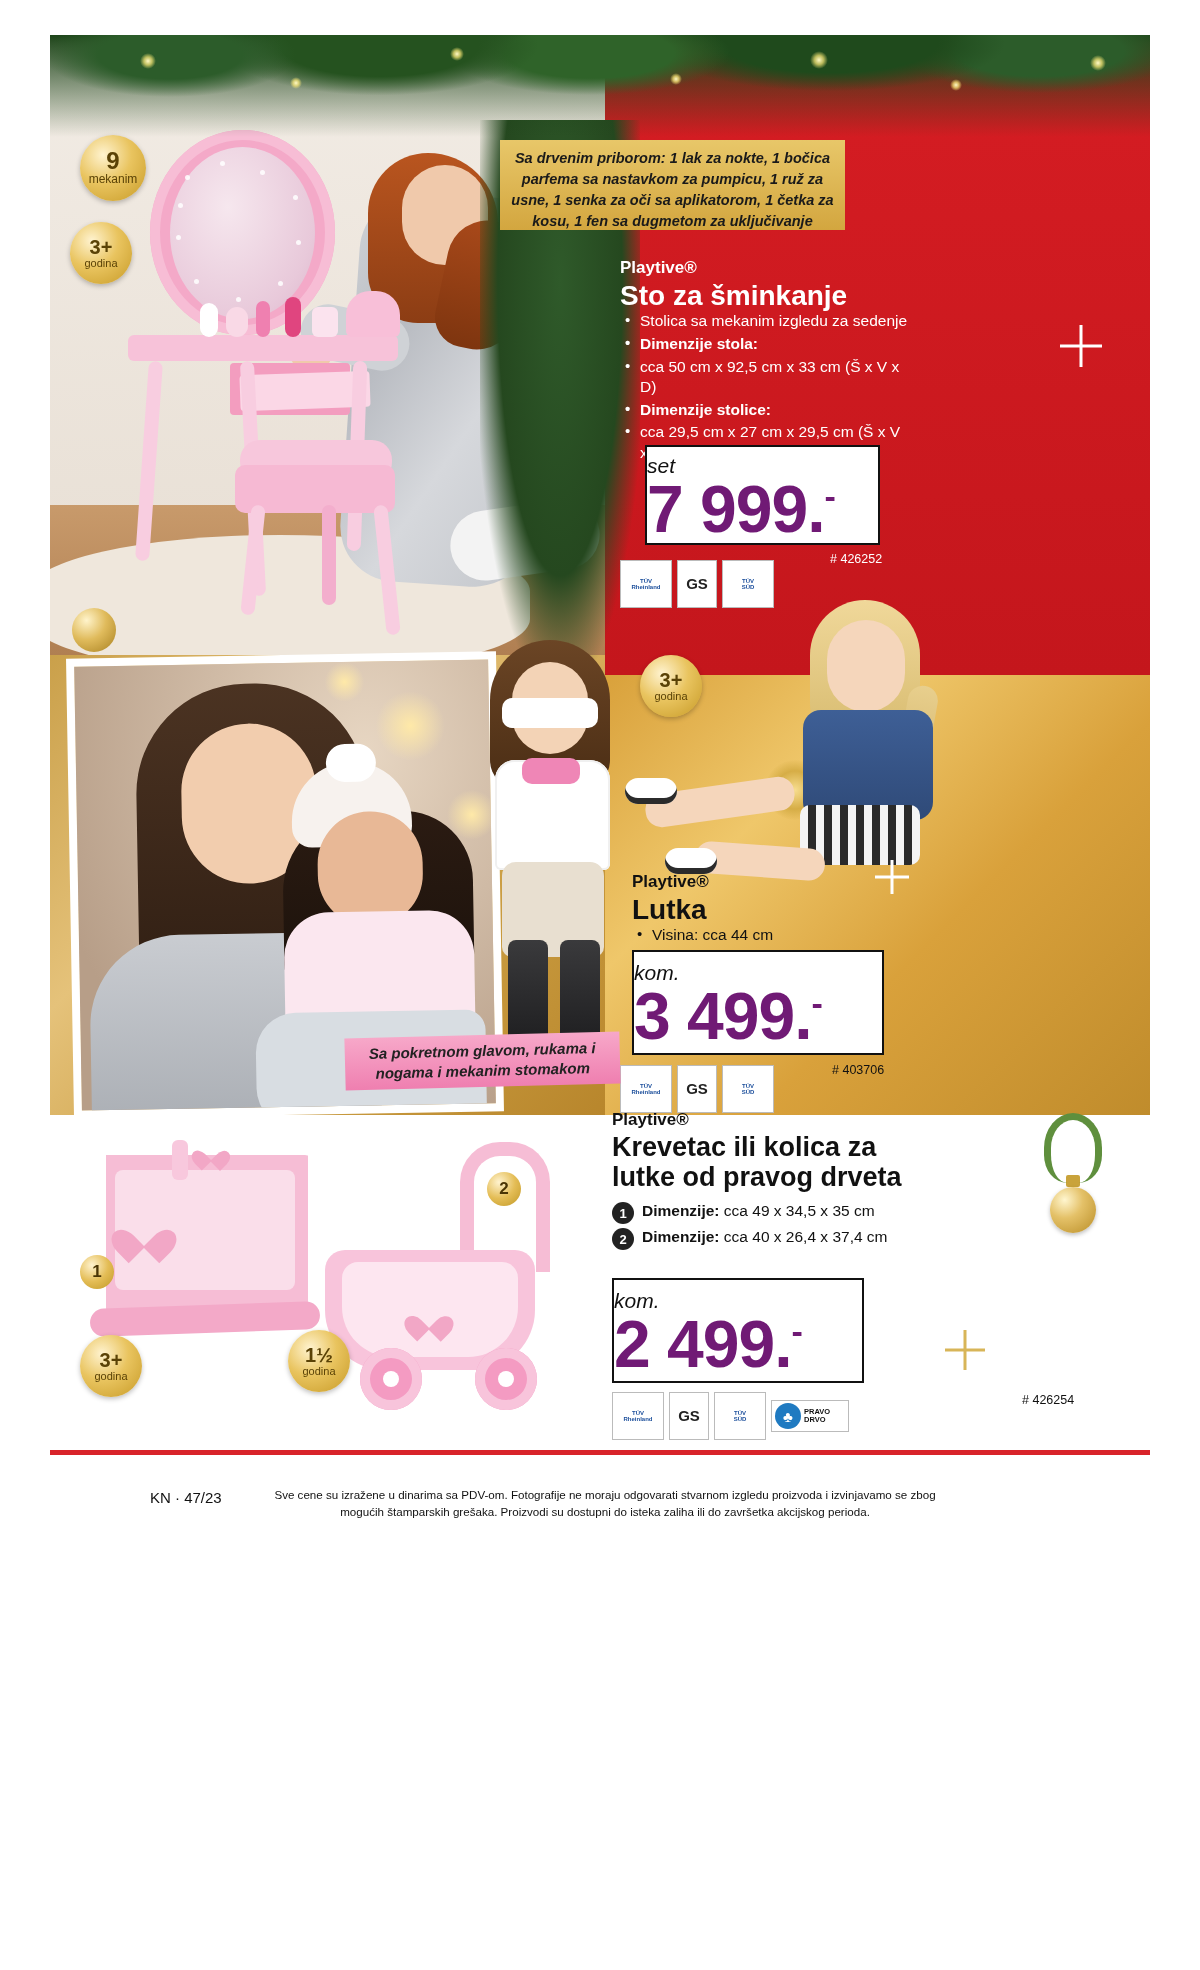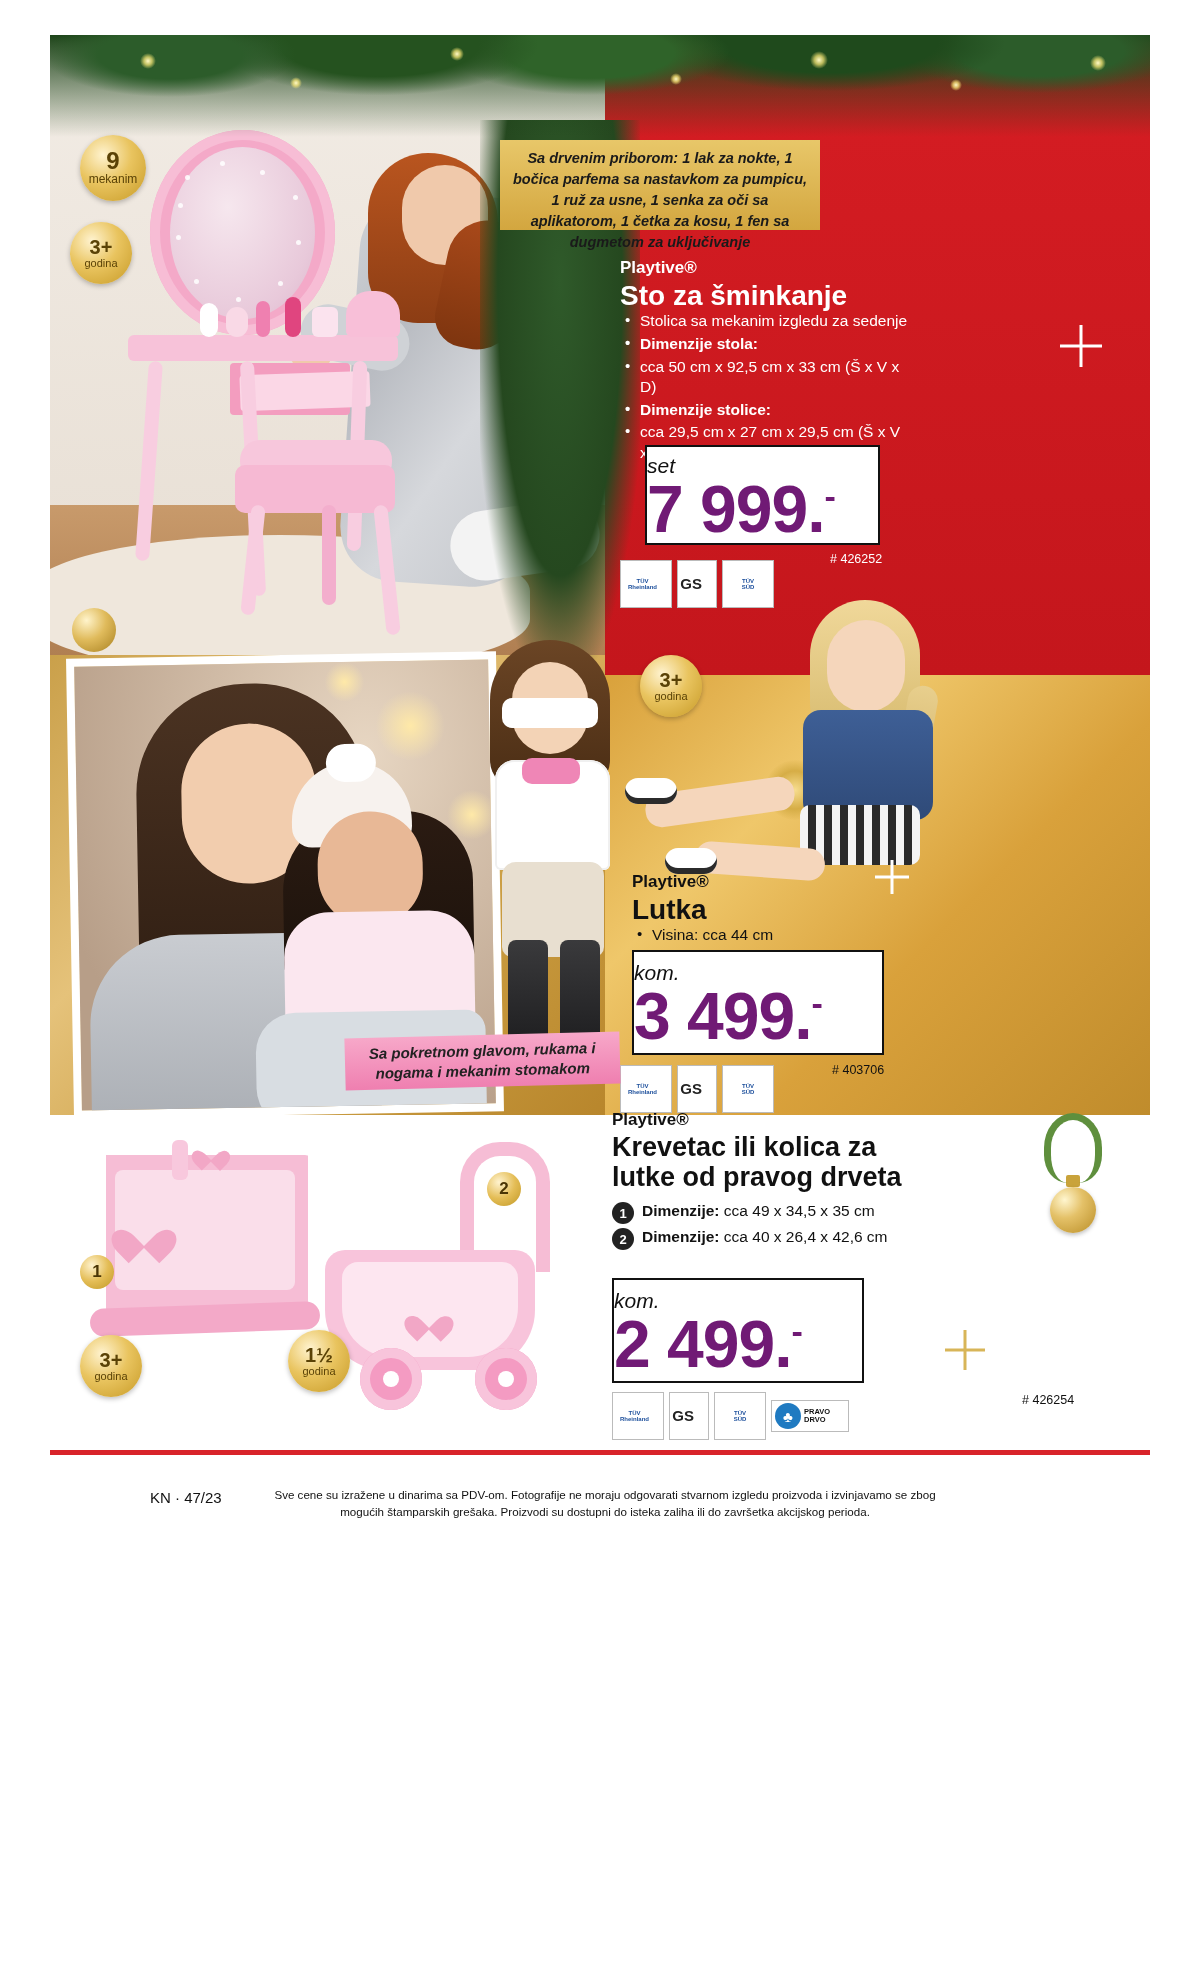--- a/index.html
+++ b/index.html
@@ -140,21 +140,21 @@
     background:linear-gradient(135deg,#caa04a 0%,#e5c27a 35%,#c99b3f 70%,#b8862c 100%);
     z-index:1;
   }
   .block-white-bottom {
     position:absolute; left:50px; top:1115px; width:1100px; height:330px;
     background:#fff; z-index:1;
   }
 
   
   .banner-gold {
-    position:absolute; left:500px; top:140px; width:320px; height:90px;
+    position:absolute; left:500px; top:140px; width:345px; height:90px;
     background:linear-gradient(#e8c769,#d3a63f);
     color:#1a1a1a;
     font-style:italic; font-weight:bold; font-size:14.5px; line-height:1.45;
     text-align:center; padding:8px 10px;
     z-index:7;
   }
 
   
   .info { position:absolute; z-index:8; }
   .brand { font-size:17px; font-weight:bold; }
@@ -180,21 +180,21 @@
     line-height:.95; display:flex; align-items:flex-start;
   }
   .price-main .sup { font-size:34px; font-weight:bold; margin-top:2px; }
   .artno { position:absolute; font-size:12.5px; color:#111; z-index:9; }
   .artno.white { color:#fff; }
 
   
   .certs { position:absolute; display:flex; gap:5px; align-items:center; z-index:9; }
   .cert {
     width:40px; height:48px; background:#fff; border:1px solid #bbb;
-    display:flex; align-items:center; justify-content:flex-end;
+    display:flex; align-items:center; justify-content:center;
     font-size:5px; color:#222; text-align:center; line-height:1.05; padding:14px;
   }
   .cert-tuv { width:52px; }
   .cert-gs { width:40px; background:#fff; font-size:15px; font-weight:bold; }
   .cert-wood {
     width:78px; height:32px; background:#fff; border:1px solid #bbb;
     display:flex; align-items:center; gap:3px; padding:2px 3px;
   }
   .cert-wood .circ {
     width:26px; height:26px; border-radius:50%; background:#1f7ac1;
@@ -602,21 +602,21 @@
   <div class="info" style="left:612px;top:1110px;width:330px;color:#111">
     <div class="brand">Playtive®</div>
     <div class="ptitle" style="font-size:27px">Krevetac ili kolica za lutke od pravog drveta</div>
     <div style="margin-top:10px">
       <div style="display:flex;align-items:flex-start;gap:8px;margin-bottom:4px">
         <span style="flex:0 0 auto;width:22px;height:22px;border-radius:50%;background:#222;color:#fff;display:flex;align-items:center;justify-content:center;font-size:13px;font-weight:bold">1</span>
         <span style="font-size:15.5px"><b>Dimenzije:</b> <span>cca 49 x 34,5 x 35 cm</span></span>
       </div>
       <div style="display:flex;align-items:flex-start;gap:8px">
         <span style="flex:0 0 auto;width:22px;height:22px;border-radius:50%;background:#222;color:#fff;display:flex;align-items:center;justify-content:center;font-size:13px;font-weight:bold">2</span>
-        <span style="font-size:15.5px"><b>Dimenzije:</b> <span>cca 40 x 26,4 x 42,6 cm</span></span>
+        <span style="font-size:15.5px"><b>Dimenzije:</b> <span>cca 40 x 26,4 x 37,4 cm</span></span>
       </div>
     </div>
   </div>
 
   <div class="pricebox" style="left:612px;top:1278px;width:252px;height:105px">
     <div class="price-label">kom.</div>
     <div class="price-main">
       <span>2 499.</span>
         <span class="sup">-</span>
     </div>

